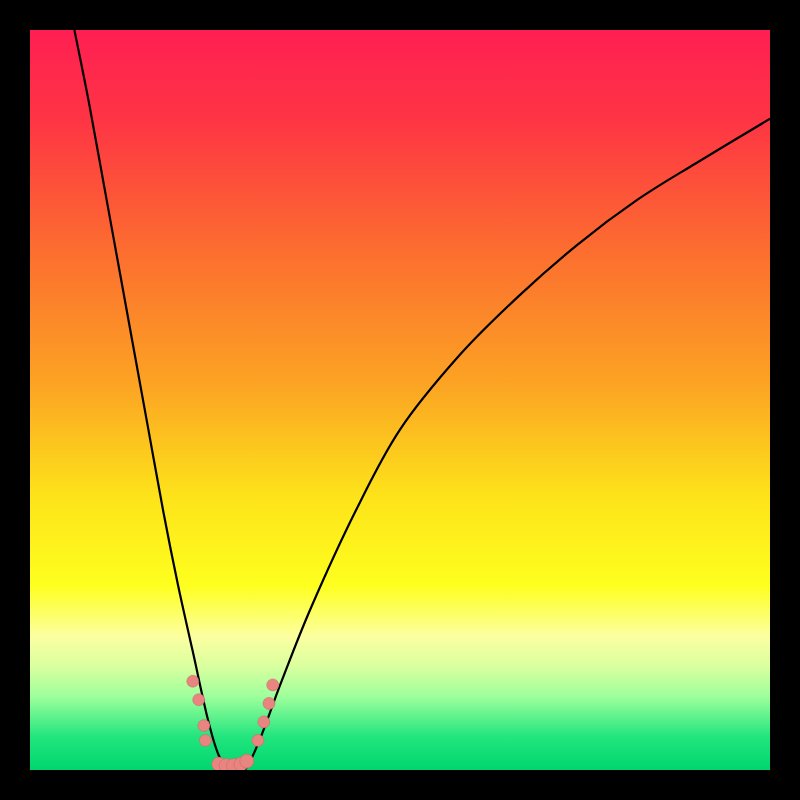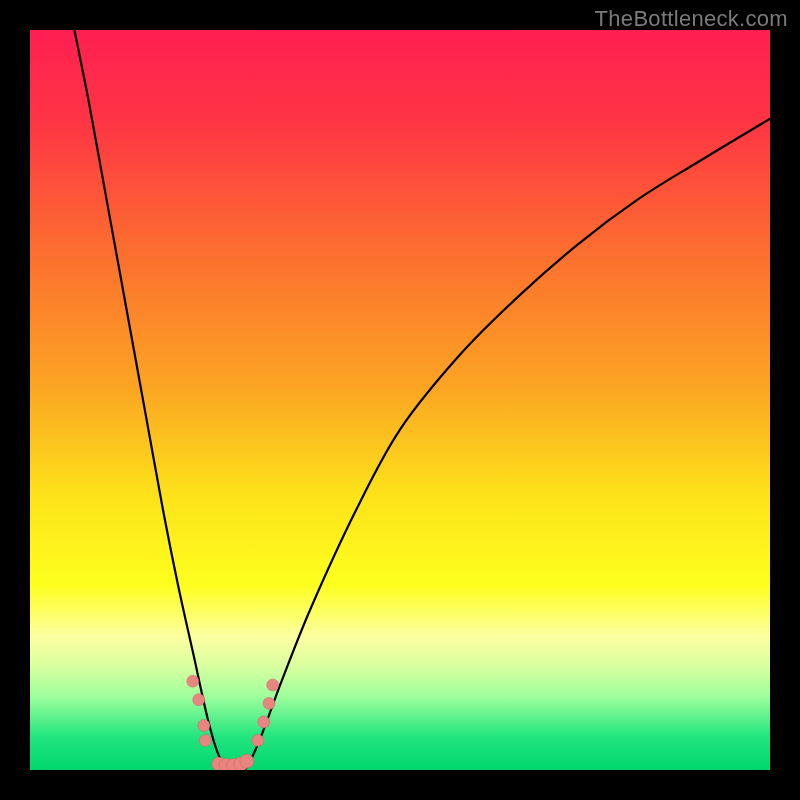--- a/index.html
+++ b/index.html
@@ -89,14 +89,13 @@
           <circle cx="242.71999999999997" cy="654.9" r="6" fill="#e98580" stroke="#c96560" stroke-width="0.5"></circle>
           <circle cx="188.70000000000002" cy="734.08" r="7" fill="#e98580" stroke="#c96560" stroke-width="0.5"></circle>
           <circle cx="196.10000000000002" cy="735.56" r="7" fill="#e98580" stroke="#c96560" stroke-width="0.5"></circle>
           <circle cx="203.50000000000003" cy="735.56" r="7" fill="#e98580" stroke="#c96560" stroke-width="0.5"></circle>
           <circle cx="210.89999999999998" cy="734.08" r="7" fill="#e98580" stroke="#c96560" stroke-width="0.5"></circle>
           <circle cx="216.82" cy="731.12" r="7" fill="#e98580" stroke="#c96560" stroke-width="0.5"></circle>
         </g>
     </svg>
   </div>
 
-  <div class="watermark">TheBottleneck.com</div>
 </div>
 
 </body></html>

